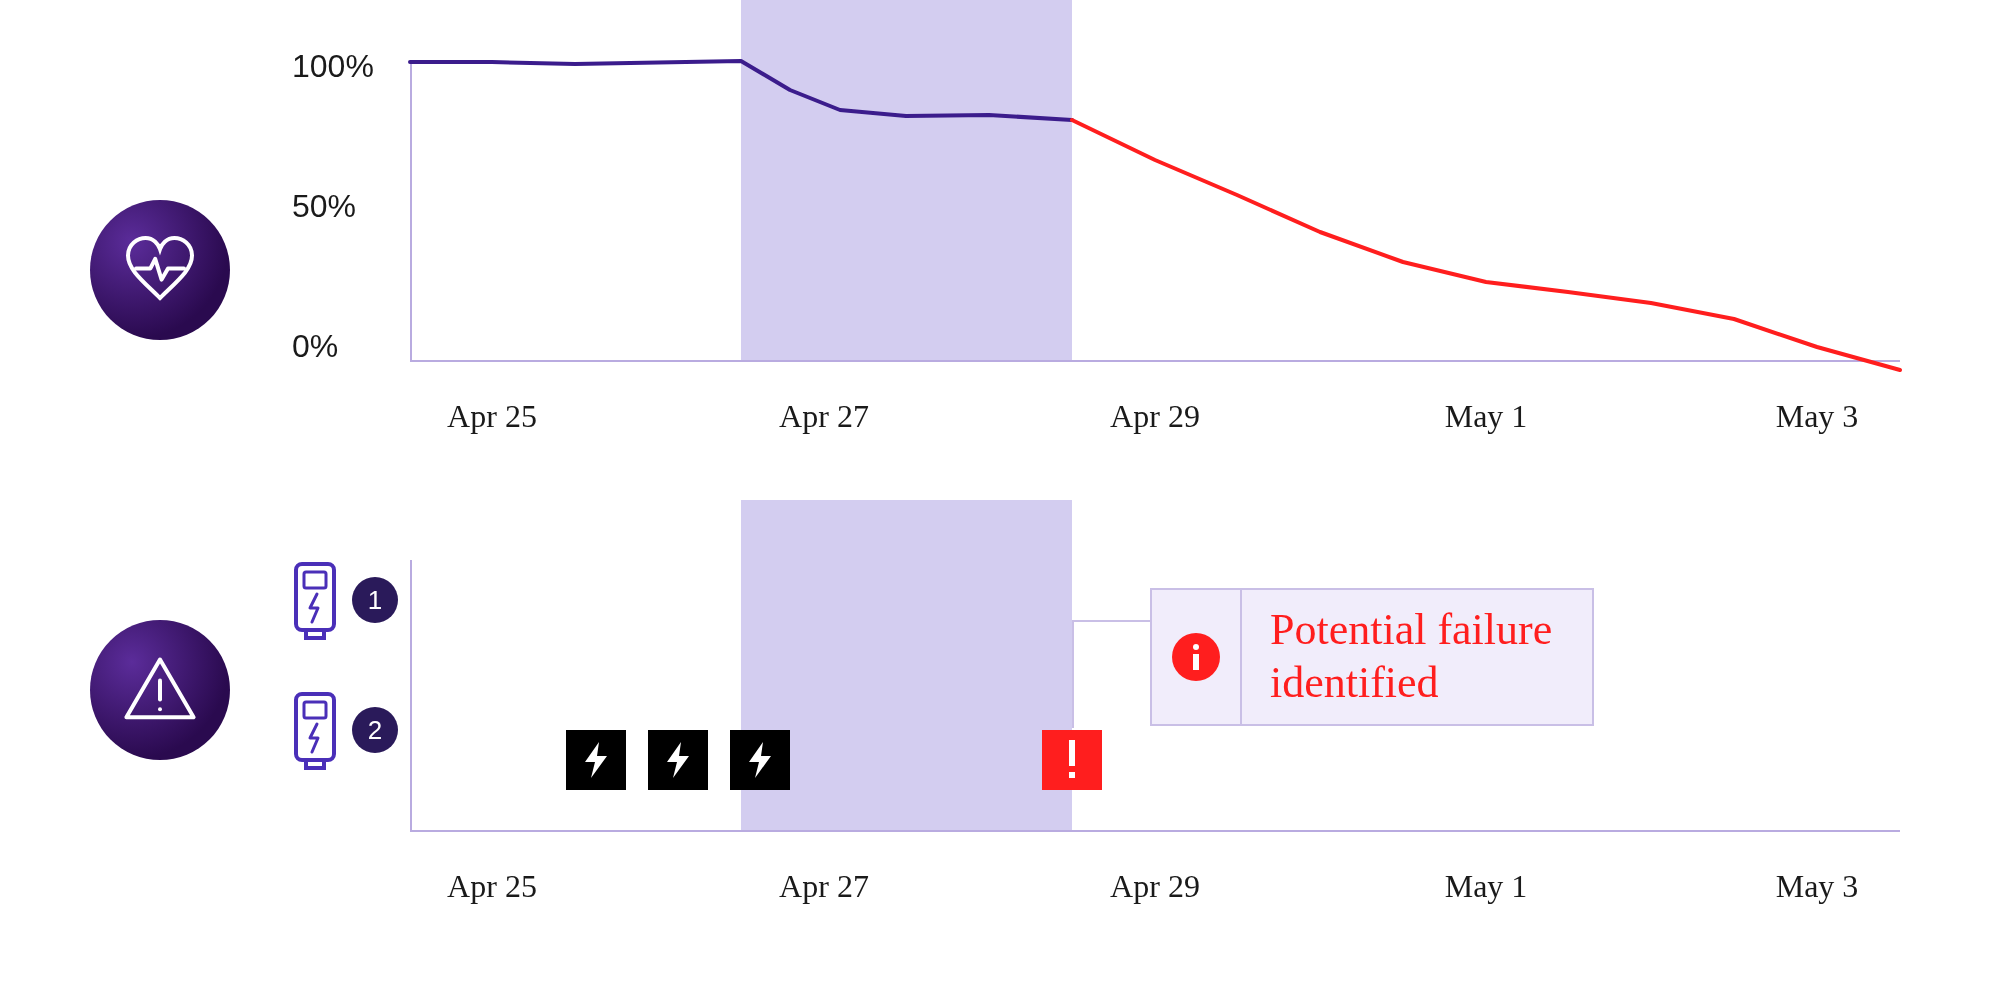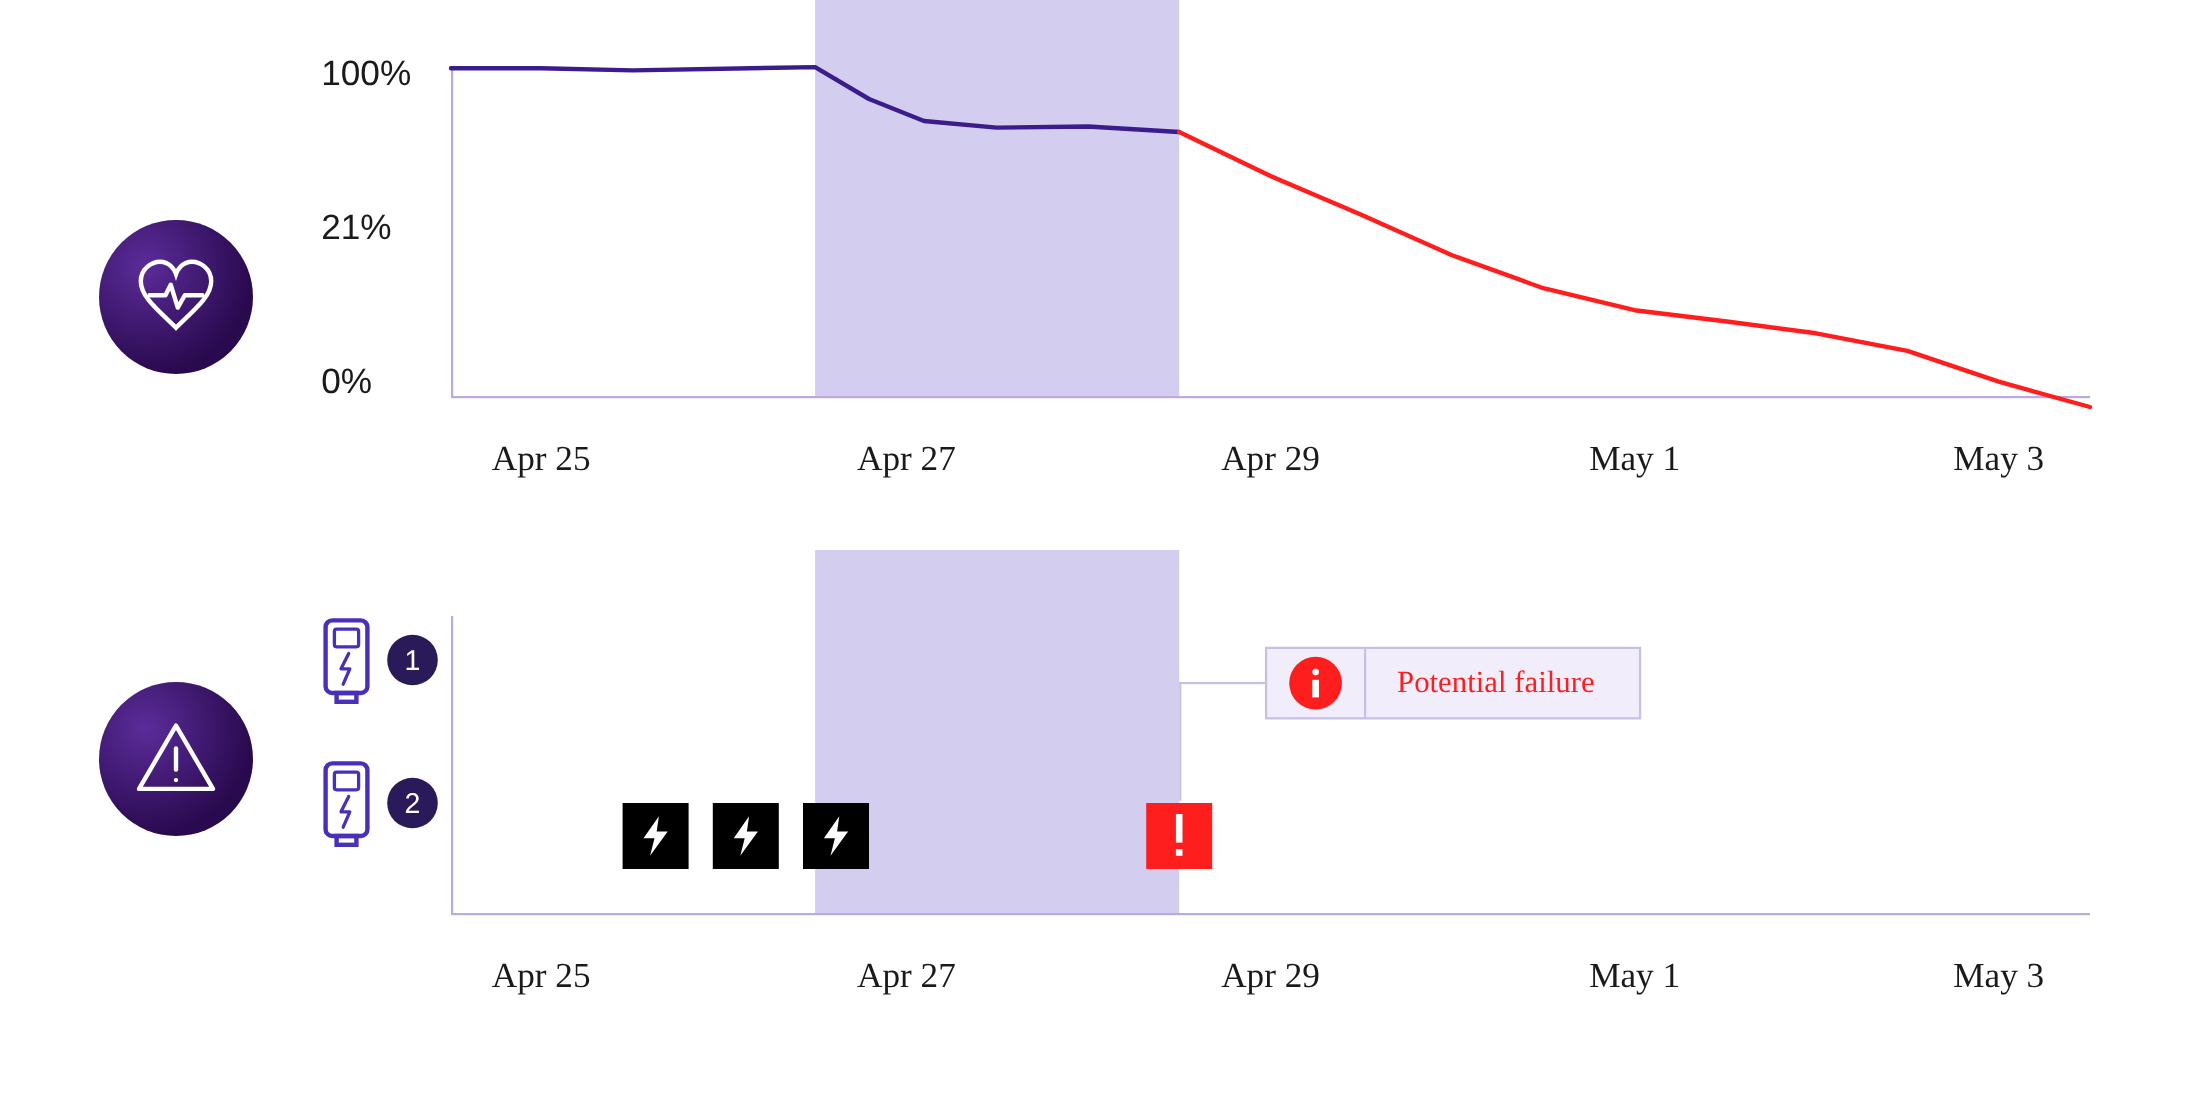--- a/index.html
+++ b/index.html
@@ -114,21 +114,21 @@
     border-right: 2px solid #c9bfe6;
   }
   .callout-icon {
     width: 48px; height: 48px; border-radius: 50%;
     background: #ff1e1e;
     display: flex; align-items: center; justify-content: center;
   }
   .callout-text {
     padding: 14px 40px 14px 28px;
     color: #ff1e1e;
-    font-size: 28px;
+    font-size: 44px;
     line-height: 1.2;
   }
   .callout-leader {
     position: absolute;
     border-left: 2px solid #c9bfe6;
     border-top: 2px solid #c9bfe6;
   }
 </style>
 </head>
 <body>
@@ -136,21 +136,21 @@
 <div class="panel top-panel">
 
   <div class="category-icon">
     <svg width="80" height="80" viewBox="0 0 100 100" fill="none" stroke="#ffffff" stroke-width="5">
       <path d="M50 85 C30 65 10 50 10 32 C10 18 22 10 32 10 C42 10 48 18 50 24 C52 18 58 10 68 10 C78 10 90 18 90 32 C90 50 70 65 50 85 Z"></path>
       <polyline points="20,48 38,48 44,36 52,62 60,48 80,48" stroke-linecap="round" stroke-linejoin="round"></polyline>
     </svg>
   </div>
 
   <div class="y-tick-label" style="top:48px">100%</div>
-  <div class="y-tick-label" style="top:188px">21%</div>
+  <div class="y-tick-label" style="top:188px">50%</div>
   <div class="y-tick-label" style="top:328px">0%</div>
 
   <div class="chart-area">
     <div class="highlight-band" style="left:331px; width:331px; height:360px;"></div>
     <div class="axis-line y-axis" style="height:300px"></div>
     <div class="axis-line x-axis" style="top:300px; width:1490px"></div>
 
     <svg class="line-svg" width="1490" height="300" viewBox="0 0 1490 300">
 
       <polyline points="0,2 82,2 165,4 331,1 380,30 430,50 496,56 579,55 662,60" fill="none" stroke="#3b1c8c" stroke-width="4" stroke-linecap="round" stroke-linejoin="round"></polyline>
@@ -229,20 +229,21 @@
       <div class="callout-icon-box">
         <div class="callout-icon">
           <svg width="20" height="30" viewBox="0 0 20 30">
             <circle cx="10" cy="5" r="3" fill="#fff"></circle>
             <rect x="7" y="12" width="6" height="16" fill="#fff"></rect>
           </svg>
         </div>
       </div>
       <div class="callout-text">
         <div>Potential failure</div>
+        <div>identified</div>
       </div>
     </div>
 
     <div class="x-tick-label" style="left:82px;  top:308px">Apr 25</div>
     <div class="x-tick-label" style="left:414px; top:308px">Apr 27</div>
     <div class="x-tick-label" style="left:745px; top:308px">Apr 29</div>
     <div class="x-tick-label" style="left:1076px;top:308px">May 1</div>
     <div class="x-tick-label" style="left:1407px;top:308px">May 3</div>
   </div>
 </div>

